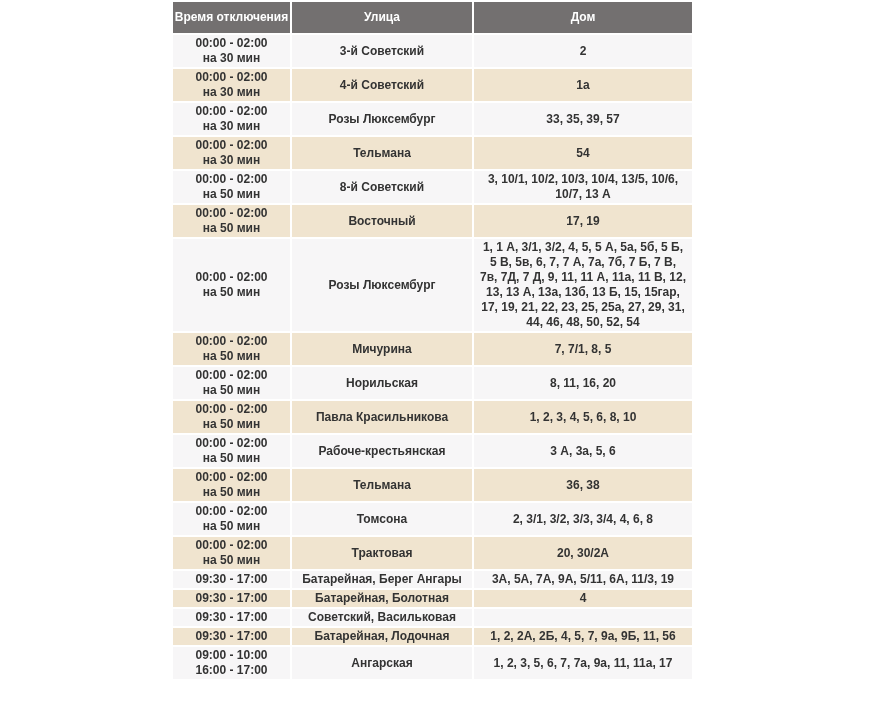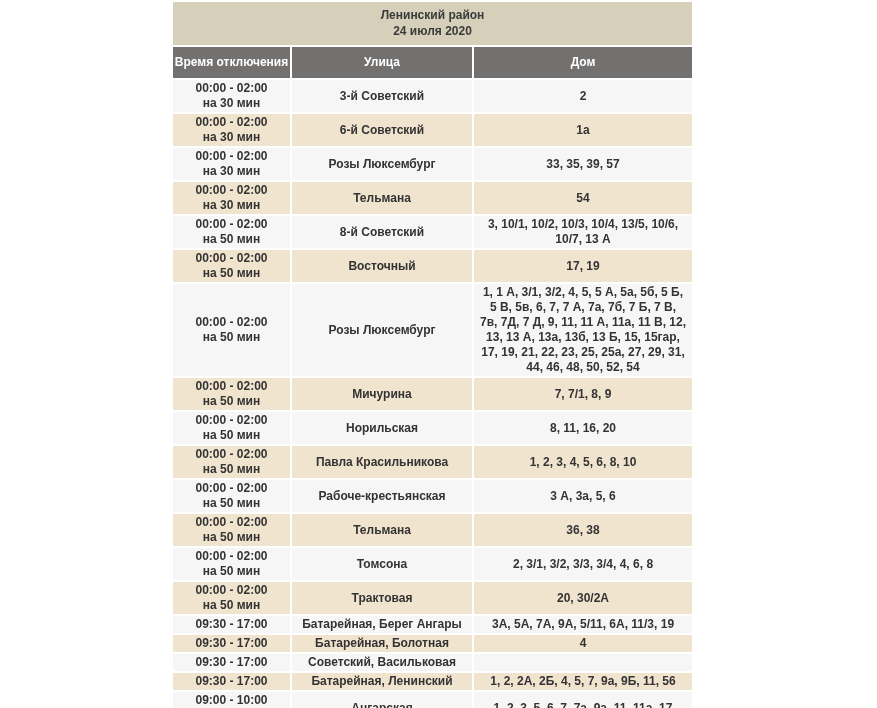--- a/index.html
+++ b/index.html
@@ -37,43 +37,37 @@
 
 <div class="page">
   <table class="schedule">
     <colgroup>
       <col class="c1">
         <col class="c2">
         <col class="c3">
     </colgroup>
     <thead>
       <tr>
-        <td class="title-cell" colspan="3">
-          <div>Ленинский район</div>
-          <div>24 июля 2020</div>
-        </td>
-      </tr>
-      <tr>
         <th class="col-header">Время отключения</th>
         <th class="col-header">Улица</th>
         <th class="col-header">Дом</th>
       </tr>
     </thead>
     <tbody id="rows-body">
   <tr>
     <td class="cell c-time">00:00 - 02:00
 на 30 мин</td>
     <td class="cell c-street">3-й Советский</td>
     <td class="cell c-houses">2</td>
   </tr>
 
   <tr>
     <td class="cell c-time">00:00 - 02:00
 на 30 мин</td>
-    <td class="cell c-street">6-й Советский</td>
+    <td class="cell c-street">4-й Советский</td>
     <td class="cell c-houses">1а</td>
   </tr>
 
   <tr>
     <td class="cell c-time">00:00 - 02:00
 на 30 мин</td>
     <td class="cell c-street">Розы Люксембург</td>
     <td class="cell c-houses">33, 35, 39, 57</td>
   </tr>
 
@@ -102,21 +96,21 @@
     <td class="cell c-time">00:00 - 02:00
 на 50 мин</td>
     <td class="cell c-street">Розы Люксембург</td>
     <td class="cell c-houses">1, 1 А, 3/1, 3/2, 4, 5, 5 А, 5а, 5б, 5 Б, 5 В, 5в, 6, 7, 7 А, 7а, 7б, 7 Б, 7 В, 7в, 7Д, 7 Д, 9, 11, 11 А, 11а, 11 В, 12, 13, 13 А, 13а, 13б, 13 Б, 15, 15гар, 17, 19, 21, 22, 23, 25, 25а, 27, 29, 31, 44, 46, 48, 50, 52, 54</td>
   </tr>
 
   <tr>
     <td class="cell c-time">00:00 - 02:00
 на 50 мин</td>
     <td class="cell c-street">Мичурина</td>
-    <td class="cell c-houses">7, 7/1, 8, 9</td>
+    <td class="cell c-houses">7, 7/1, 8, 5</td>
   </tr>
 
   <tr>
     <td class="cell c-time">00:00 - 02:00
 на 50 мин</td>
     <td class="cell c-street">Норильская</td>
     <td class="cell c-houses">8, 11, 16, 20</td>
   </tr>
 
   <tr>
@@ -167,21 +161,21 @@
   </tr>
 
   <tr>
     <td class="cell c-time">09:30 - 17:00</td>
     <td class="cell c-street">Советский, Васильковая</td>
     <td class="cell c-houses"></td>
   </tr>
 
   <tr>
     <td class="cell c-time">09:30 - 17:00</td>
-    <td class="cell c-street">Батарейная, Ленинский</td>
+    <td class="cell c-street">Батарейная, Лодочная</td>
     <td class="cell c-houses">1, 2, 2А, 2Б, 4, 5, 7, 9а, 9Б, 11, 56</td>
   </tr>
 
   <tr>
     <td class="cell c-time">09:00 - 10:00
 16:00 - 17:00</td>
     <td class="cell c-street">Ангарская</td>
     <td class="cell c-houses">1, 2, 3, 5, 6, 7, 7а, 9а, 11, 11а, 17</td>
   </tr>
 </tbody>

